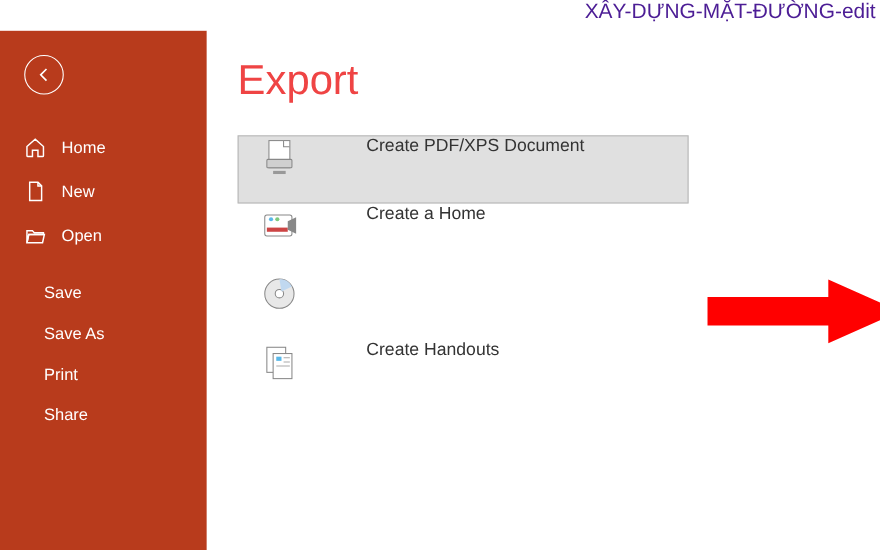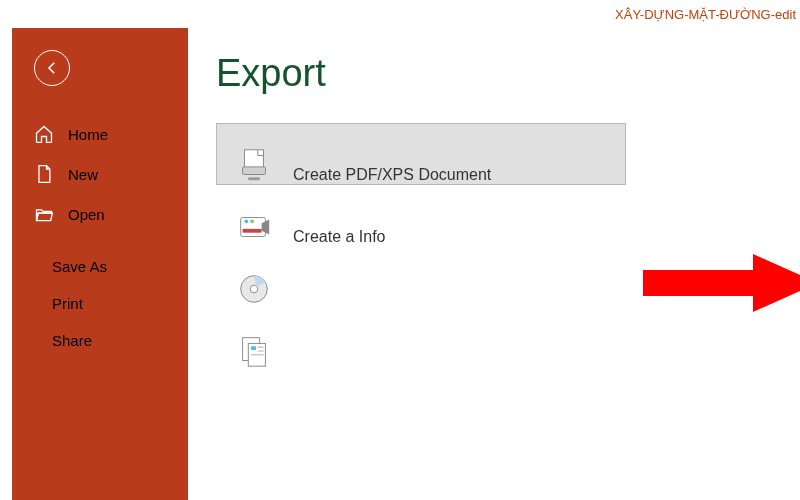--- a/index.html
+++ b/index.html
@@ -1,32 +1,32 @@
 <!DOCTYPE html>
 <html><head>
 <meta charset="utf-8">
 <style>
   * { margin: 0; padding: 0; box-sizing: border-box; }
   body { font-family: "Segoe UI", sans-serif; width: 800px; height: 500px; overflow: hidden; position: relative; background: #fff; }
   
-  .titlebar { position: absolute; top: 0; left: 0; right: 0; height: 28px; background: #fff; display: flex; justify-content: flex-end; align-items: center; padding-right: 4px; font-size: 13px; color: #c2410c; }
+  .titlebar { position: absolute; top: 0; left: 0; right: 0; height: 28px; background: #fff; display: flex; justify-content: flex-end; align-items: flex-start; padding-right: 4px; font-size: 19px; color: #4c1d95; }
   
-  .sidebar { position: absolute; top: 28px; left: 0; width: 188px; height: 472px; background: #b83b1c; color: #000000; padding-top: 22px; margin-left: 12px; }
+  .sidebar { position: absolute; top: 28px; left: 0; width: 188px; height: 472px; background: #b83b1c; color: #ffffff; padding-top: 22px; }
   .back-btn { width: 36px; height: 36px; border: 1.5px solid #fff; border-radius: 50%; margin-left: 22px; margin-bottom: 28px; display: flex; align-items: center; justify-content: center; cursor: pointer; }
   .back-btn svg { width: 18px; height: 18px; }
   .nav-item { display: flex; align-items: center; padding: 10px 22px; font-size: 15px; cursor: pointer; }
   .nav-item .icon { width: 20px; height: 20px; margin-right: 14px; display: flex; align-items: center; justify-content: center; }
   .nav-sep { height: 14px; }
   .nav-sub { padding: 10px 22px 10px 40px; font-size: 15px; cursor: pointer; }
   
   .main { position: absolute; top: 28px; left: 188px; right: 0; bottom: 0; background: #fff; padding: 24px 0 0 28px; }
-  .page-title { font-size: 38px; font-weight: 300; color: #14532d; margin-bottom: 28px; }
+  .page-title { font-size: 38px; font-weight: 300; color: #ef4444; margin-bottom: 28px; }
   
   .export-options { width: 410px; }
-  .opt { display: flex; align-items: flex-end; height: 62px; padding: 0 18px; cursor: pointer; border: 1px solid transparent; }
+  .opt { display: flex; align-items: flex-start; height: 62px; padding: 0 18px; cursor: pointer; border: 1px solid transparent; gap: 40px; }
   .opt.selected { background: #e0e0e0; border: 1px solid #b8b8b8; }
   .opt .icon { width: 38px; height: 38px; margin-right: 20px; display: flex; align-items: center; justify-content: center; }
   .opt-label { font-size: 16px; color: #333; }
   
   .arrow { position: absolute; top: 220px; left: 455px; pointer-events: none; }
   .arrow svg { width: 180px; height: 70px; }
   
   
   svg { display: block; }
 </style>
@@ -63,20 +63,21 @@
   <div class="nav-item">
     <span class="icon">
         <svg viewBox="0 0 24 24" fill="none" stroke="#fff" stroke-width="1.6">
           <path d="M3 7h6l2 2h10v2H5l-2 9V7z"></path>
           <path d="M5 11h17l-2 9H3z"></path>
         </svg>
       </span>
     <span>Open</span>
   </div>
   <div class="nav-sep"></div>
+  <div class="nav-sub"><span>Save</span></div>
   <div class="nav-sub"><span>Save As</span></div>
   <div class="nav-sub"><span>Print</span></div>
   <div class="nav-sub"><span>Share</span></div>
 </div>
 
 <div class="main">
   <div class="page-title">Export</div>
 
   <div class="export-options">
     <div class="opt selected">
@@ -93,40 +94,41 @@
     <div class="opt">
       <span class="icon">
           <svg viewBox="0 0 40 40">
             <rect x="6" y="10" width="26" height="20" rx="2" fill="#fff" stroke="#888"></rect>
             <circle cx="12" cy="14" r="2" fill="#5ab8e8"></circle>
             <circle cx="18" cy="14" r="2" fill="#7ec97e"></circle>
             <rect x="8" y="22" width="20" height="4" fill="#c44"></rect>
             <path d="M28 16l8-4v16l-8-4z" fill="#888"></path>
           </svg>
         </span>
-      <span class="opt-label">Create a Info</span>
+      <span class="opt-label">Create a Home</span>
     </div>
     <div class="opt">
       <span class="icon">
           <svg viewBox="0 0 40 40">
             <circle cx="20" cy="20" r="14" fill="#e8e8e8" stroke="#888"></circle>
             <circle cx="20" cy="20" r="4" fill="#fff" stroke="#888"></circle>
             <path d="M20 6a14 14 0 0 1 12 7l-10 5z" fill="#c0d8f0"></path>
           </svg>
         </span>
     </div>
     <div class="opt">
       <span class="icon">
           <svg viewBox="0 0 40 40">
             <rect x="8" y="6" width="18" height="24" fill="#fff" stroke="#888"></rect>
             <rect x="14" y="12" width="18" height="24" fill="#fff" stroke="#888"></rect>
             <rect x="17" y="15" width="5" height="4" fill="#5ab8e8"></rect>
             <path d="M24 16h6M24 20h6M17 24h13" stroke="#aaa"></path>
           </svg>
         </span>
+      <span class="opt-label">Create Handouts</span>
     </div>
   </div>
 
   <div class="arrow">
     <svg viewBox="0 0 180 70">
         <path d="M0 22 L110 22 L110 6 L175 35 L110 64 L110 48 L0 48 Z" fill="#ff0000"></path>
       </svg>
   </div>
 </div>
 

